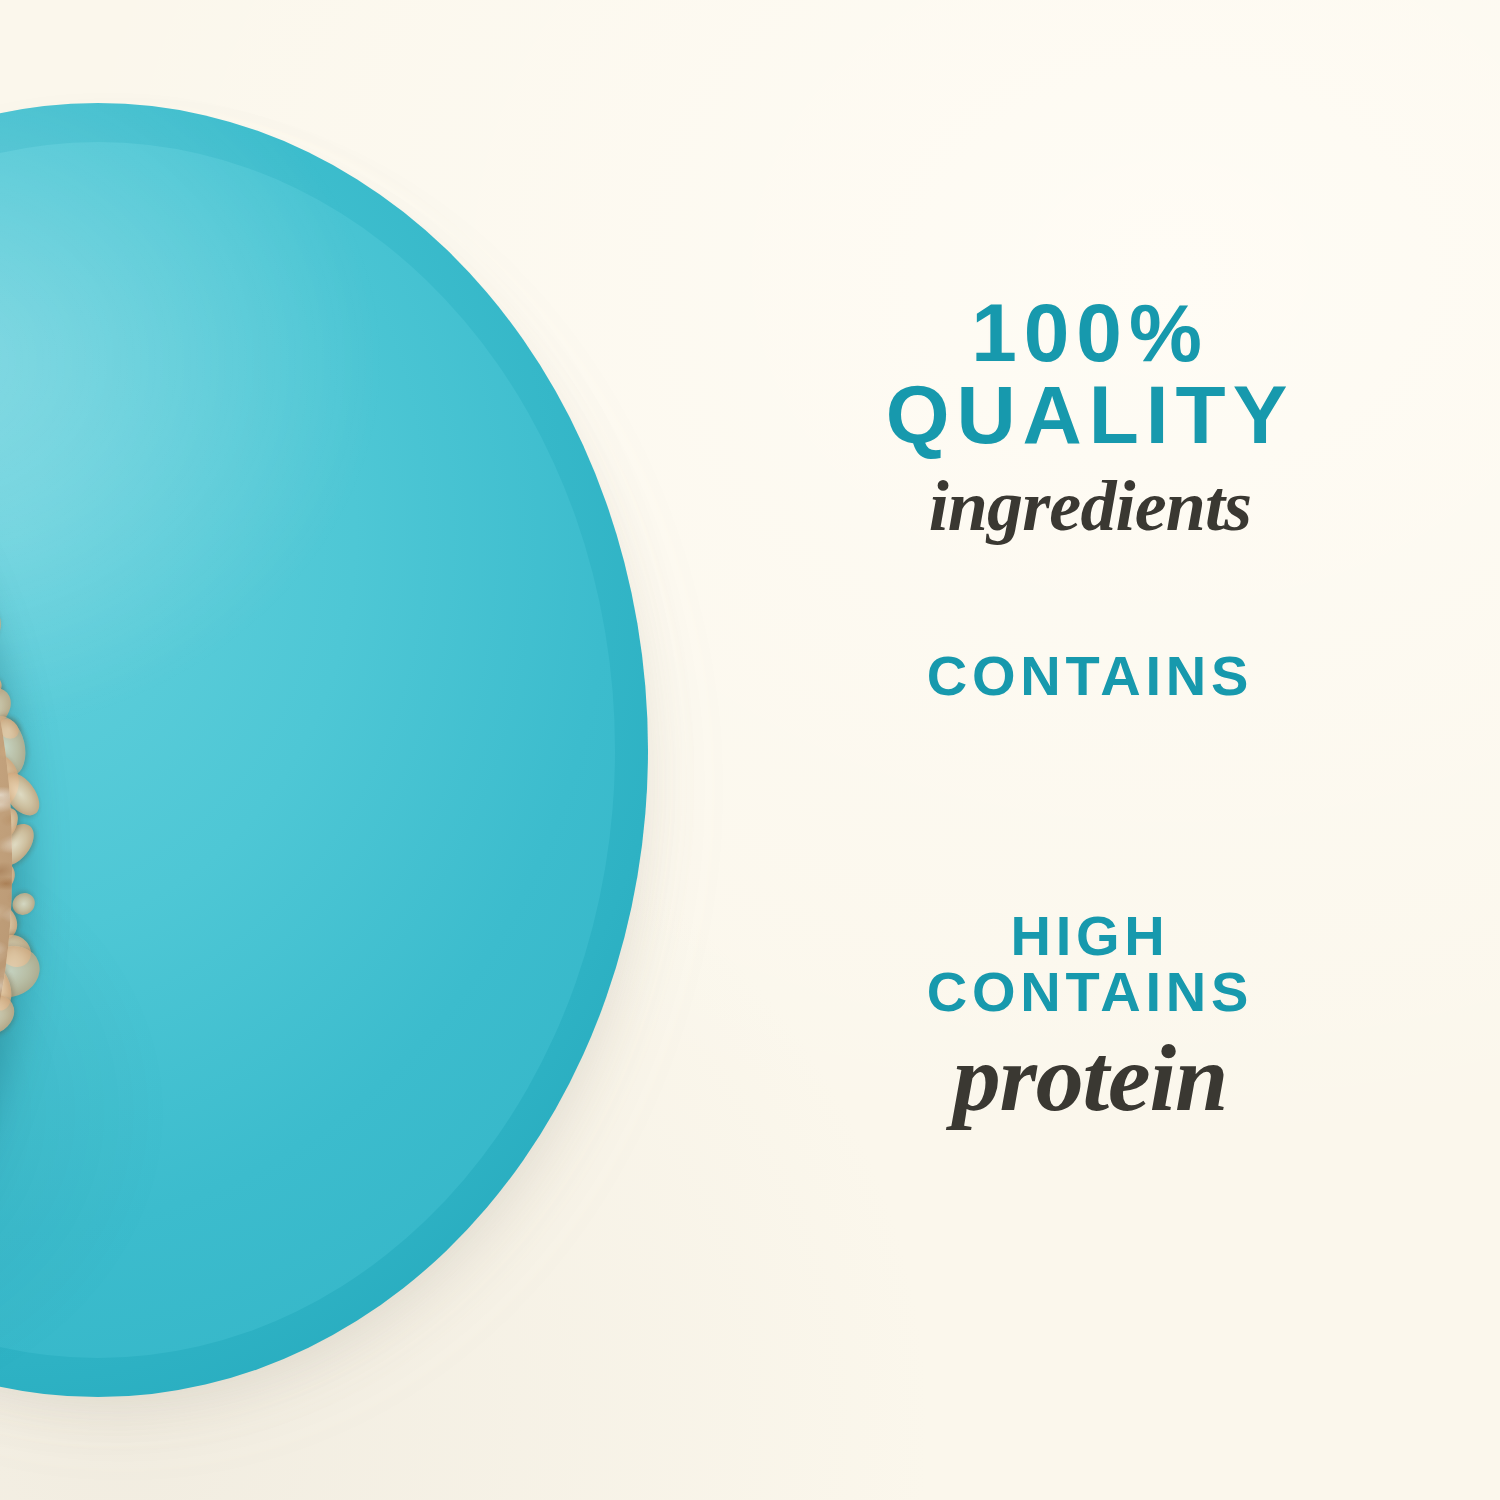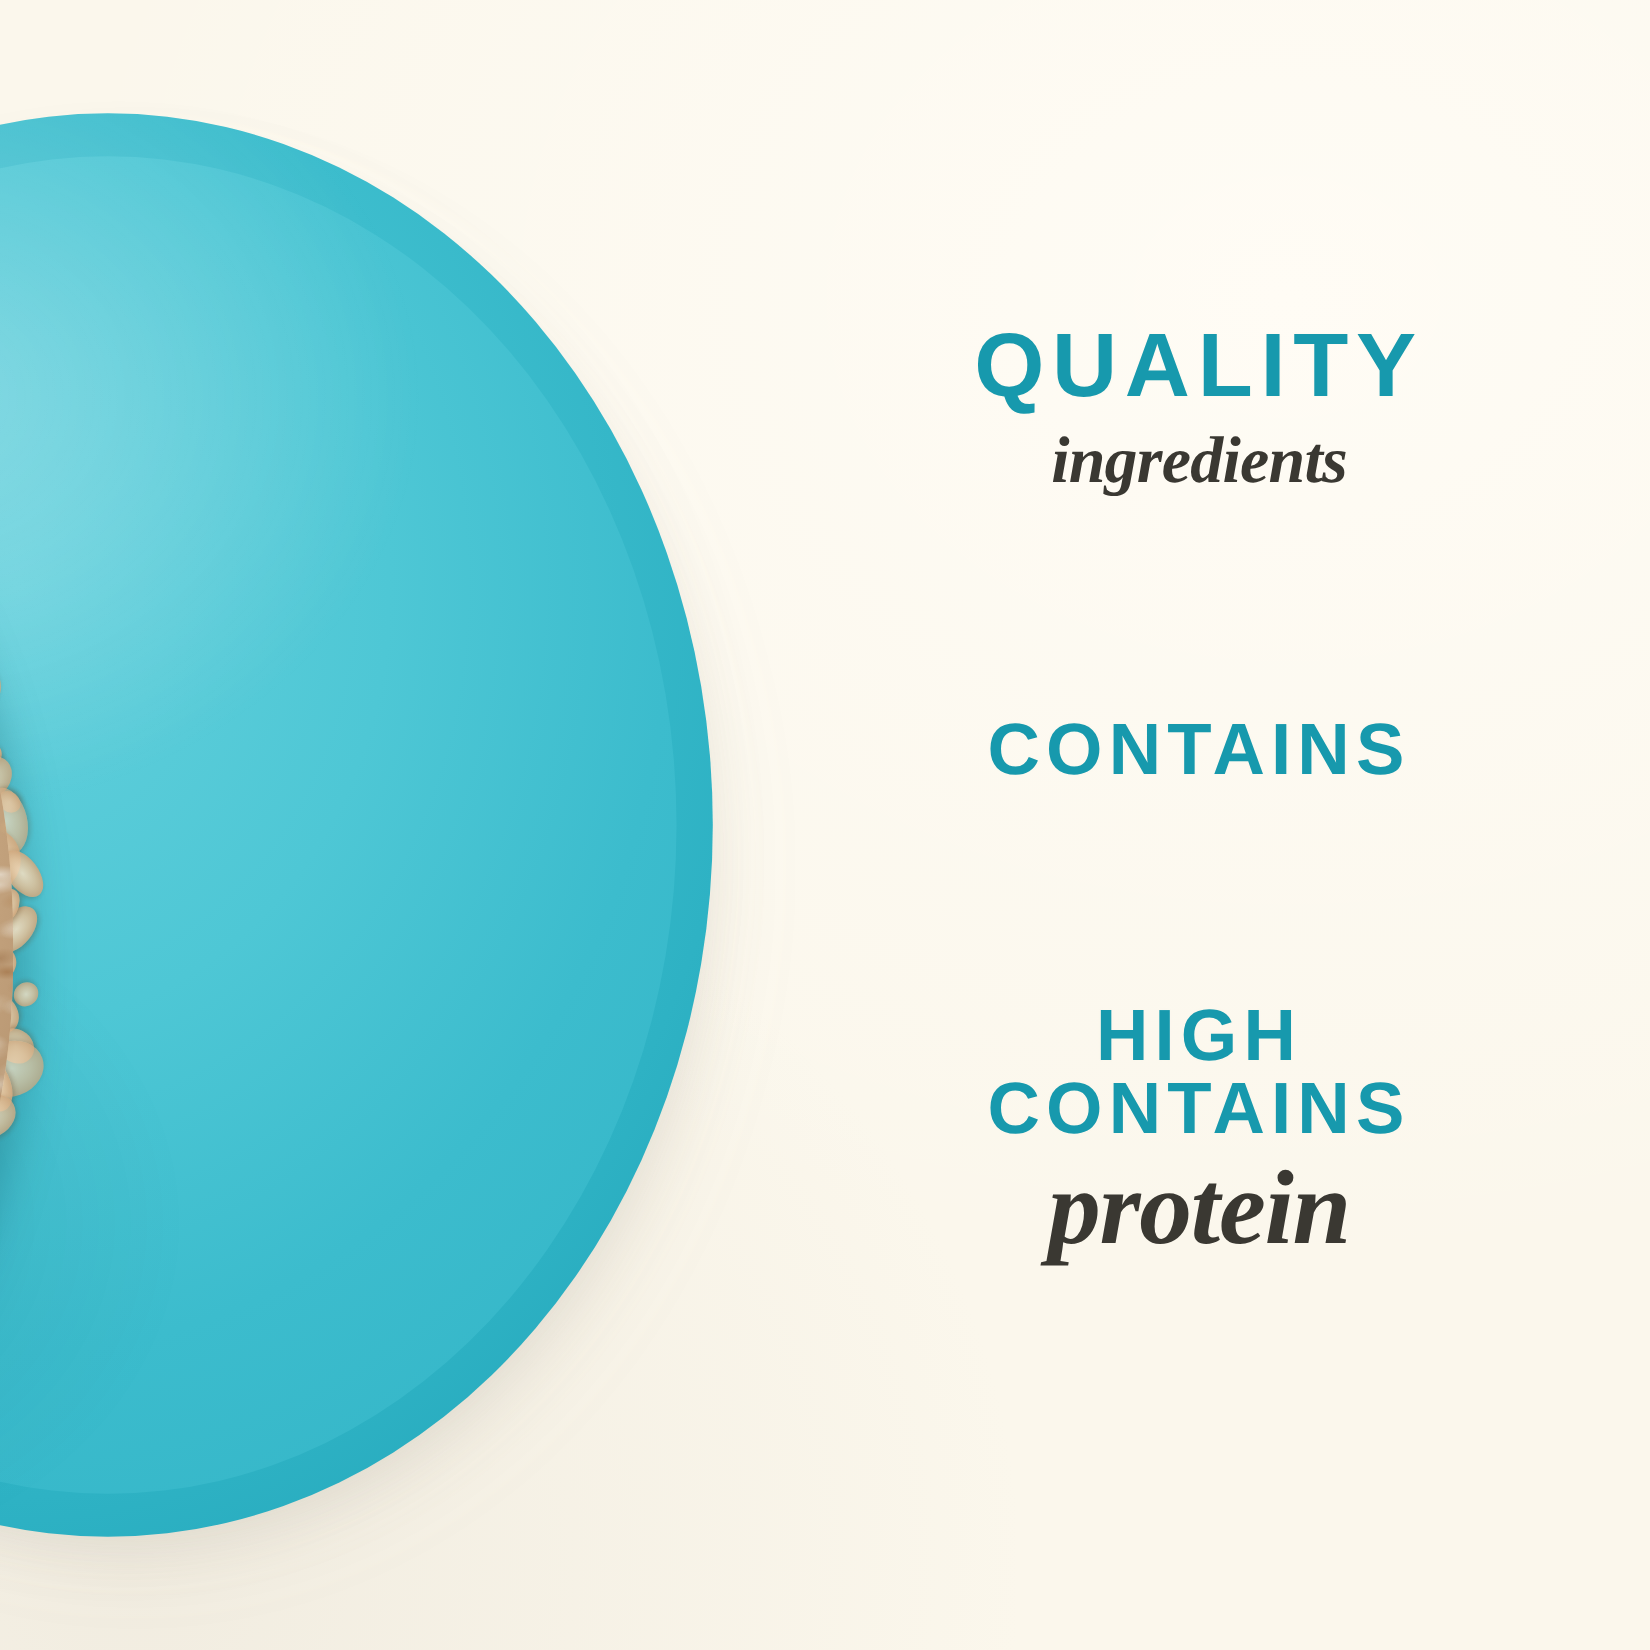--- a/index.html
+++ b/index.html
@@ -216,32 +216,32 @@
     color: #1799ad;
     font-family: "Liberation Sans", sans-serif;
     font-weight: 700;
     letter-spacing: 0.085em;
     line-height: 1.00;
     margin: 0;
     
     text-shadow: 0 0 2px rgba(251,247,236,0.9);
   }
   .hl-lg { font-size: 82px; }
-  .hl-md { font-size: 66px; }
+  .hl-md { font-size: 56px; }
 
   .script {
     color: #3a3832;
     font-family: "Liberation Serif", serif;
     font-style: italic;
     font-weight: 700;
     letter-spacing: -0.012em;
     line-height: 1.00;
     margin: 0;
   }
-  .sc-1 { font-size: 60px; margin-top: 14px; }
+  .sc-1 { font-size: 72px; margin-top: 14px; }
   .sc-2 { font-size: 96px; margin-top: 10px; }
   .sc-3 { font-size: 96px; margin-top: 10px; }
 </style>
 </head>
 <body>
 
 <div id="stage">
 
   <div class="bg-base"></div>
   <div class="bg-sheen"></div>
@@ -281,20 +281,21 @@
         <div class="food-flakes c"></div>
         <div class="food-gloss"></div>
         <div class="food-depth"></div>
       </div>
     </div>
   </div>
 
   <div class="copy">
 
     <div class="block block-1">
+      <div class="headline hl-lg">100%</div>
       <div class="headline hl-lg">QUALITY</div>
       <div class="script sc-1">ingredients</div>
     </div>
 
     <div class="block block-2">
       <div class="headline hl-md">CONTAINS</div>
     </div>
 
     <div class="block block-3">
       <div class="headline hl-md">HIGH</div>

